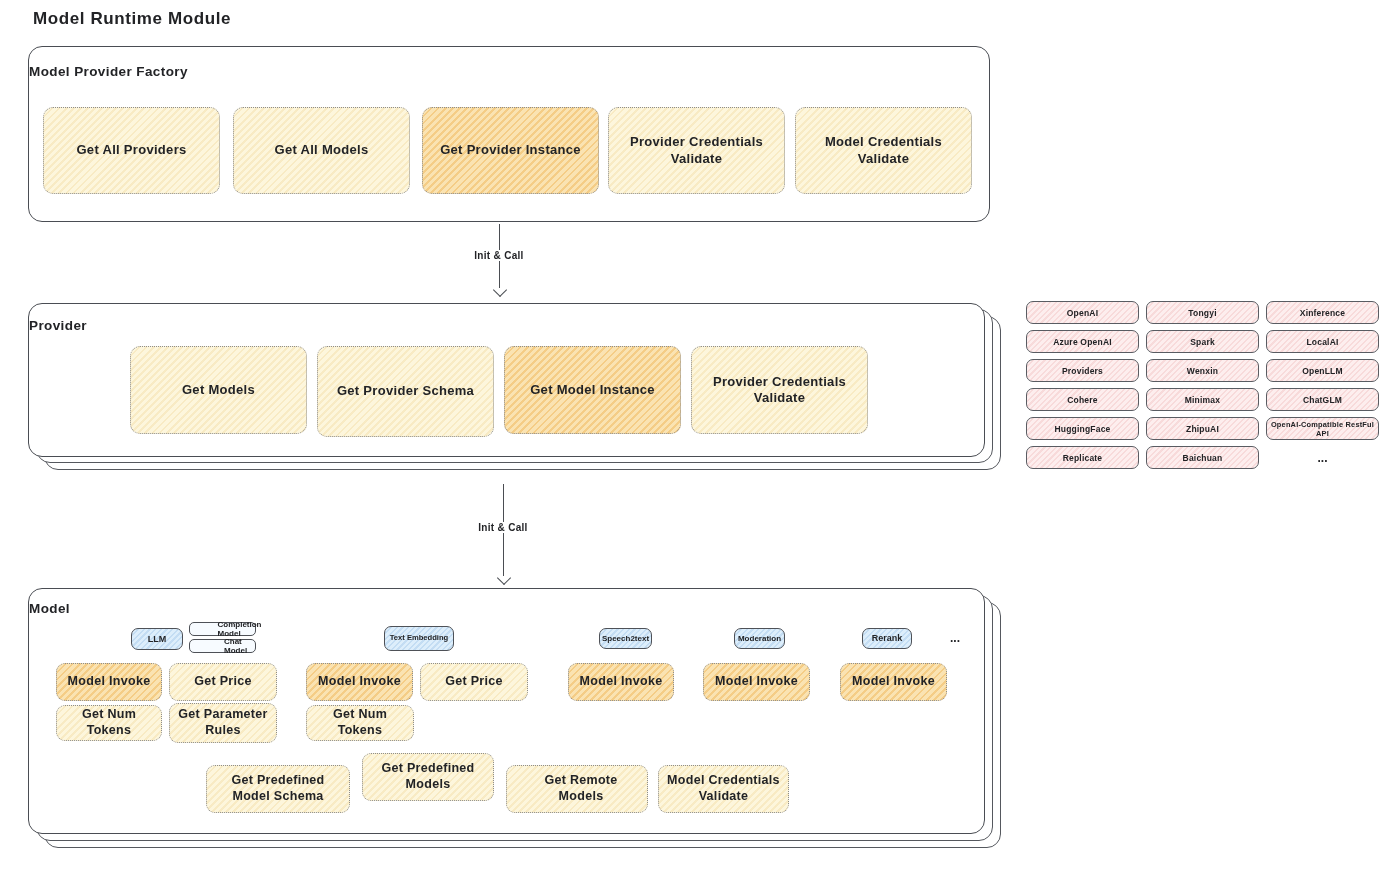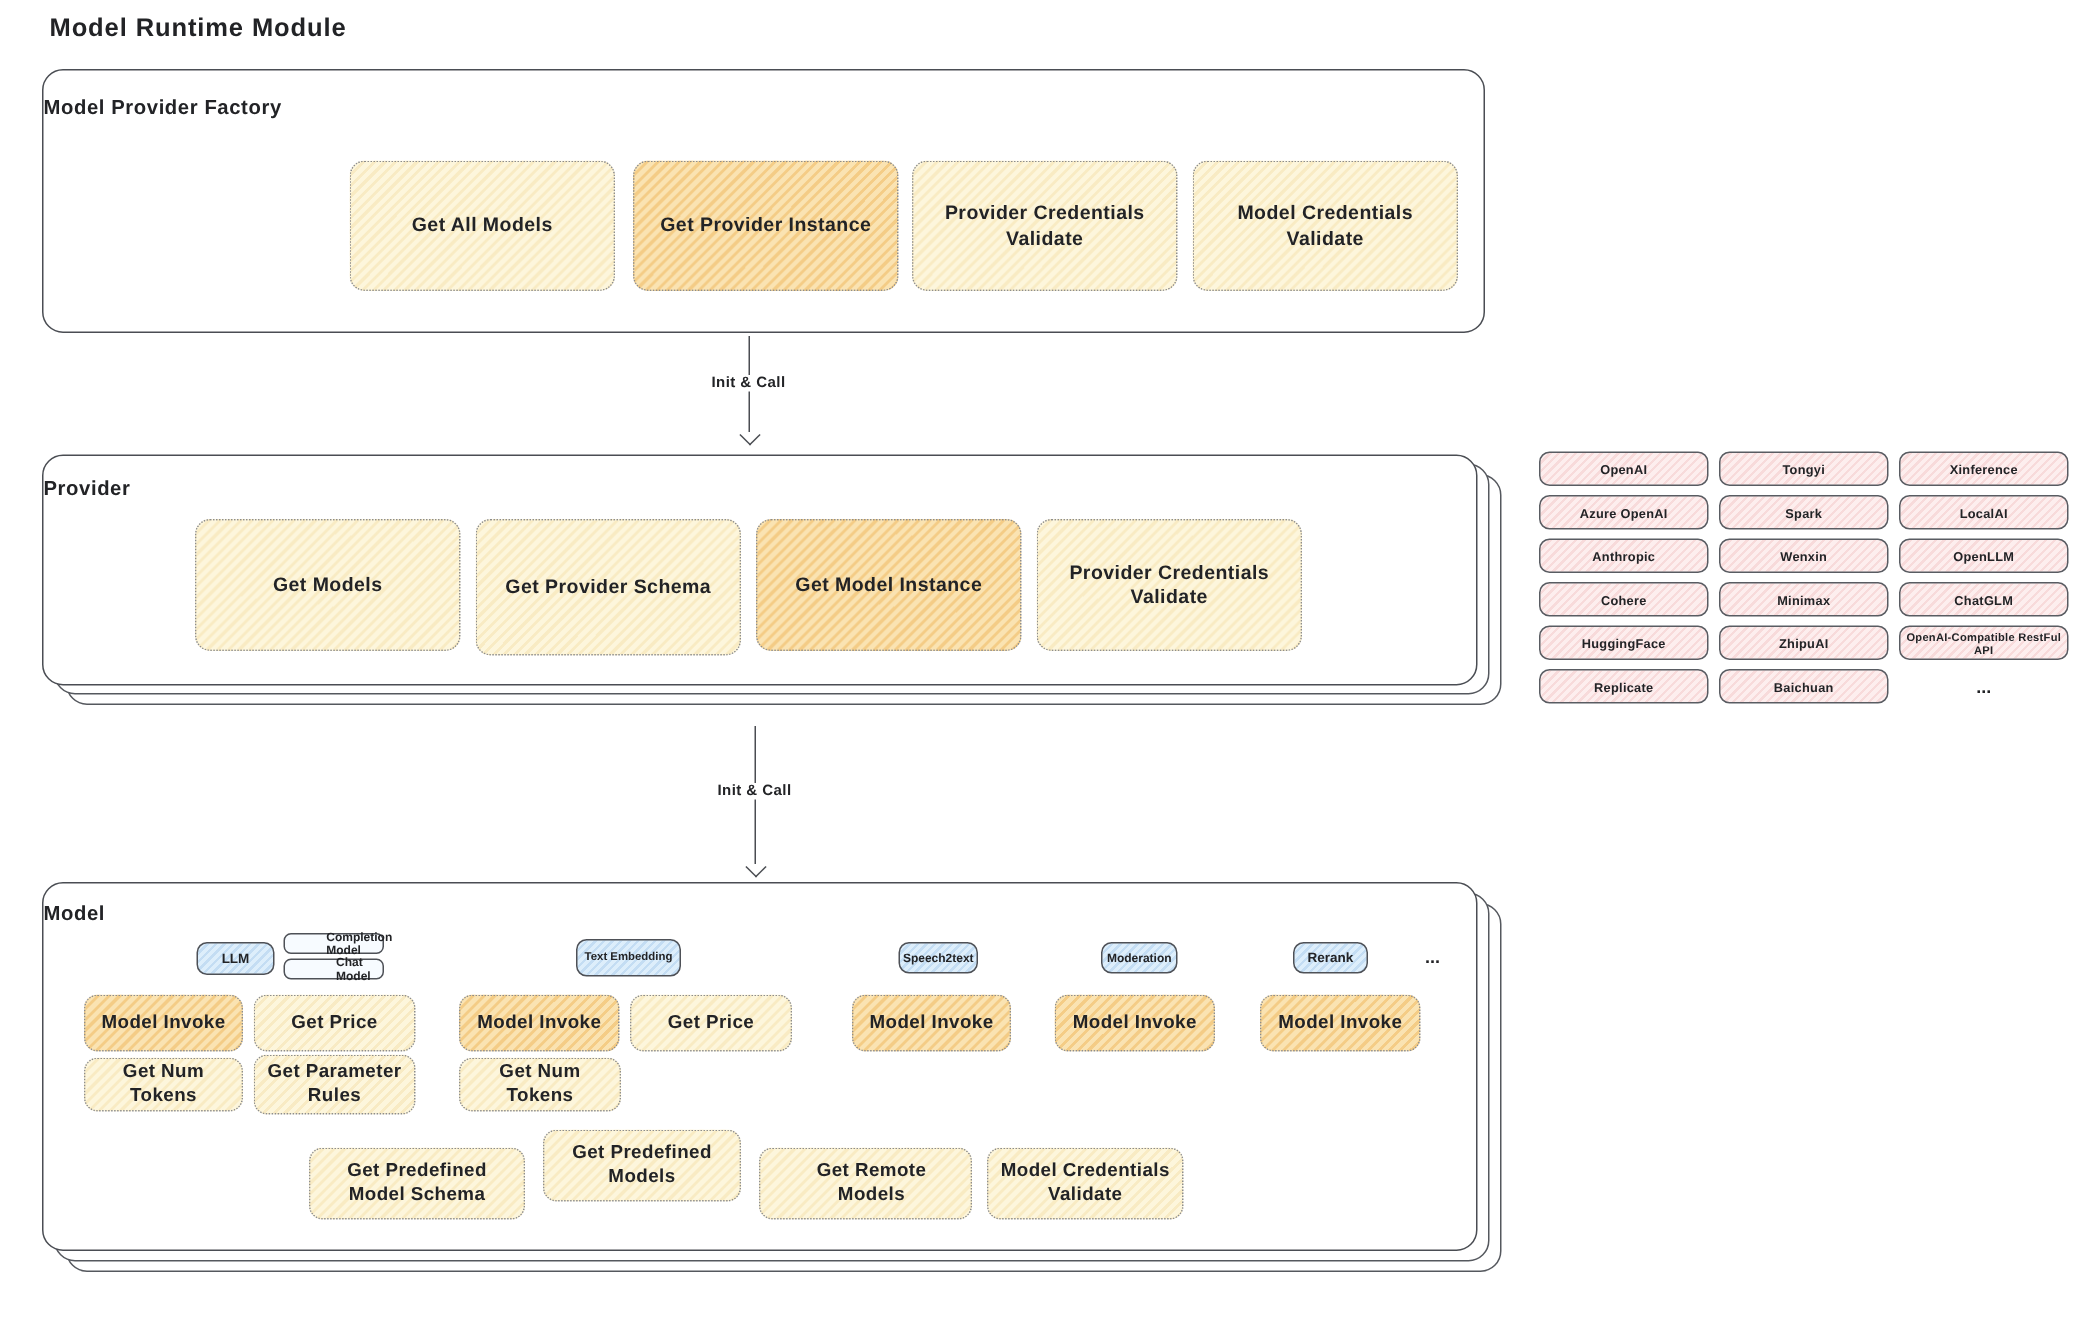--- a/index.html
+++ b/index.html
@@ -84,20 +84,21 @@
 </style>
 </head>
 <body>
 
 <div class="canvas">
 
   <div class="page-title">Model Runtime Module</div>
 
   <section class="panel" style="left:28px; top:46px; width:960px; height:174px;">
     <div class="panel-title" style="top:17px;">Model Provider Factory</div>
+    <div class="node" style="left:14px;  top:60px; width:177px; height:87px;">Get All Providers</div>
     <div class="node" style="left:204px; top:60px; width:177px; height:87px;">Get All Models</div>
     <div class="node hl" style="left:393px; top:60px; width:177px; height:87px;">Get Provider Instance</div>
     <div class="node" style="left:579px; top:60px; width:177px; height:87px;">Provider Credentials Validate</div>
     <div class="node" style="left:766px; top:60px; width:177px; height:87px;">Model Credentials Validate</div>
   </section>
 
   <div class="arrow" style="left:499px; top:224px; height:71px;">
     <div class="vline"></div>
     <div class="ahead"></div>
   </div>
@@ -113,21 +114,21 @@
     <div class="node" style="left:662px; top:42px; width:177px; height:88px;">Provider Credentials Validate</div>
   </section>
 
   <div class="pgrid">
     <div class="pchip">OpenAI</div>
     <div class="pchip">Tongyi</div>
     <div class="pchip">Xinference</div>
     <div class="pchip">Azure OpenAI</div>
     <div class="pchip">Spark</div>
     <div class="pchip">LocalAI</div>
-    <div class="pchip">Anthropic</div>
+    <div class="pchip">Providers</div>
     <div class="pchip">Wenxin</div>
     <div class="pchip">OpenLLM</div>
     <div class="pchip">Cohere</div>
     <div class="pchip">Minimax</div>
     <div class="pchip">ChatGLM</div>
     <div class="pchip">HuggingFace</div>
     <div class="pchip">ZhipuAI</div>
     <div class="pchip tiny">OpenAI-Compatible RestFul API</div>
     <div class="pchip">Replicate</div>
     <div class="pchip">Baichuan</div>

